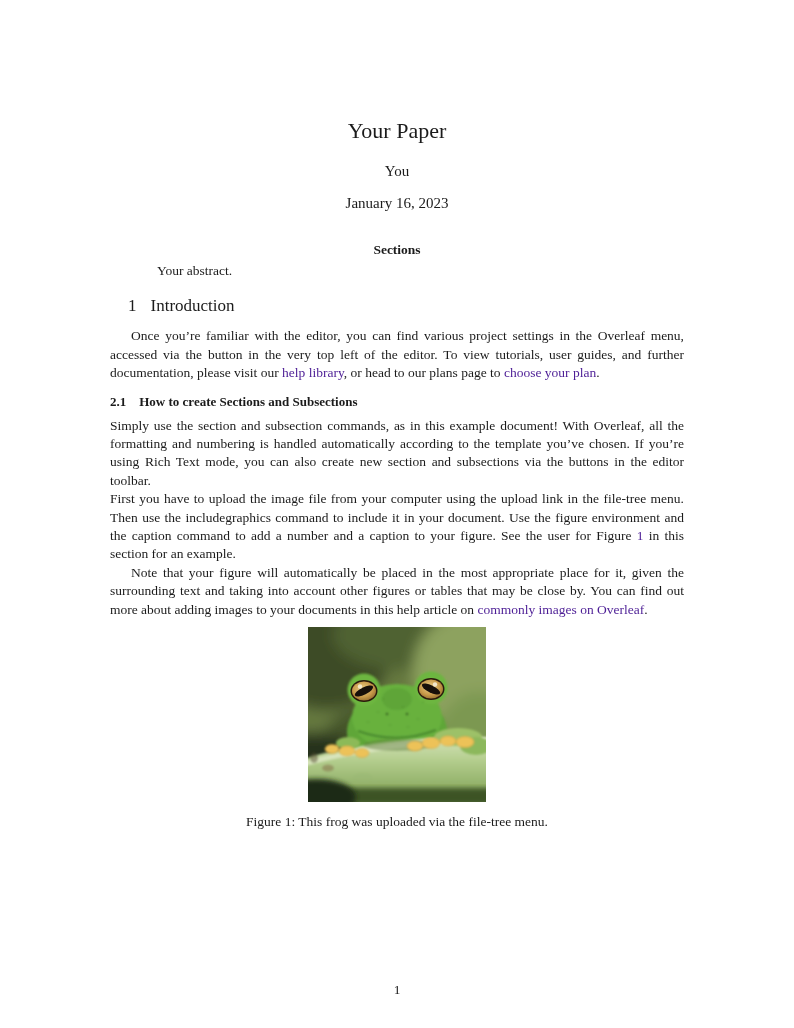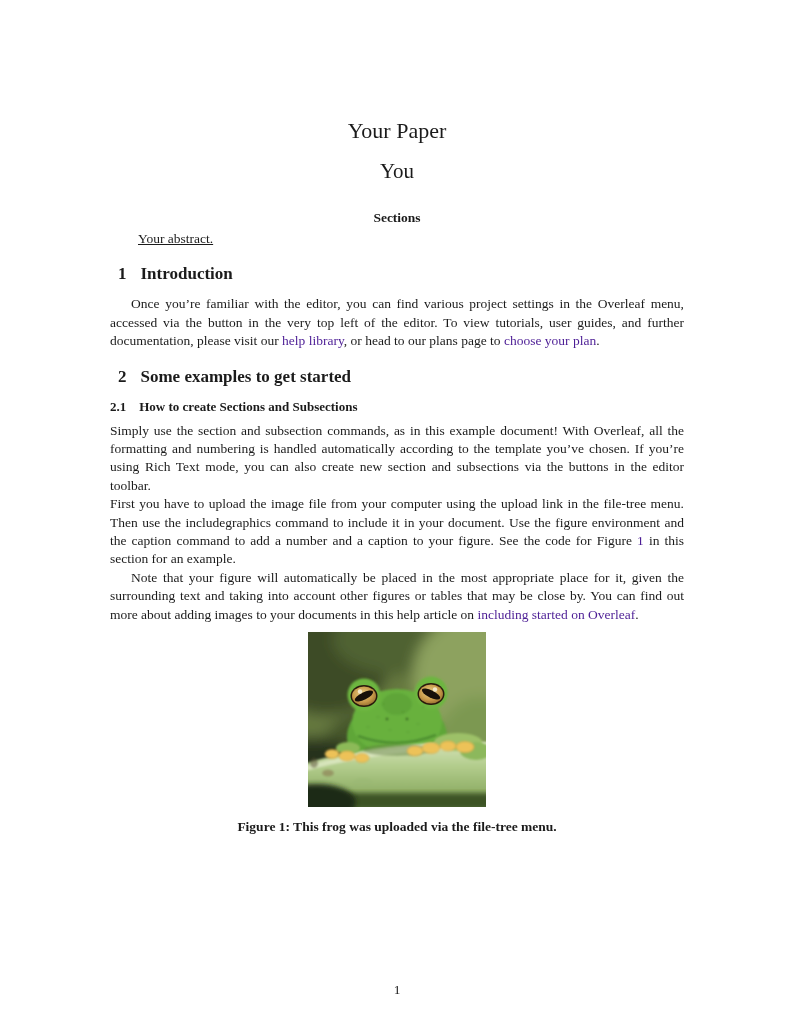--- a/index.html
+++ b/index.html
@@ -11,83 +11,81 @@
     margin: 0 auto;
     background: #ffffff;
     color: #1b1b1b;
     font-family: "Liberation Serif", "DejaVu Serif", serif;
     font-size: 13.5px;
     overflow: hidden;
     padding: 0 110px;
   }
   .title-block { padding-top: 118px; text-align: center; }
   .title { font-size: 22px; line-height: 26px; font-weight: 400; margin: 0; }
-  .author { margin-top: 19px; font-size: 21px; line-height: 17px; }
+  .author { margin-top: 19px; font-size: 15px; line-height: 17px; }
   .date   { margin-top: 15px; font-size: 15px; line-height: 17px; }
 
   .abstract-heading {
     margin-top: 30px; text-align: center;
     font-weight: 700; font-size: 13.5px; line-height: 16px;
   }
-  .abstract-text { margin: 4px 47px 0 28px; line-height: 18.4px; text-align: justify; text-decoration: underline; }
+  .abstract-text { margin: 4px 47px 0 47px; line-height: 18.4px; text-align: justify; }
 
   h2.section {
-    font-size: 17px; line-height: 20px; font-weight: 700;
-    margin: 16px 0 11px 8px;
+    font-size: 17px; line-height: 20px; font-weight: 400;
+    margin: 16px 0 11px 18px;
   }
   h3.subsection {
     font-size: 13px; line-height: 17px; font-weight: 700;
     margin: 10px 0 7px 0;
   }
   .sec-num { margin-right: 14px; }
   .subsec-num { margin-right: 13px; }
 
   p.body { margin: 0; line-height: 18.4px; text-align: justify; }
   p.indent { text-indent: 21px; }
 
   a.doclink { color: #4c1d95; text-decoration: none; cursor: pointer; }
 
   .figure-block { margin-top: 8px; text-align: center; }
   .frog-svg { display: inline-block; width: 178px; height: 175px; vertical-align: top; }
-  .caption { margin-top: 11px; text-align: center; line-height: 18px; font-weight: bold; }
+  .caption { margin-top: 11px; text-align: center; line-height: 18px; }
 
   .page-num {
     position: absolute; bottom: 30px; left: 0; right: 0;
     text-align: center; font-size: 13.5px;
   }
 </style>
 </head>
 <body>
 
 <div class="page">
 
   <div class="title-block">
     <h1 class="title">Your Paper</h1>
     <div class="author">You</div>
+    <div class="date">January 16, 2023</div>
   </div>
 
   <div class="abstract-heading">Sections</div>
   <p class="abstract-text">Your abstract.</p>
 
   <h2 class="section">
     <span class="sec-num">1</span><span>Introduction</span>
   </h2>
   <p class="body indent"><span>Once you’re familiar with the editor, you can find various project settings in the Overleaf menu, accessed via the button in the very top left of the editor. To view tutorials, user guides, and further documentation, please visit our </span><a class="doclink">help library</a><span>, or head to our plans page to </span><a class="doclink">choose your plan</a><span>.</span></p>
 
-  <h2 class="section">
-    <span class="sec-num">2</span><span>Some examples to get started</span>
-  </h2>
 
   <h3 class="subsection">
     <span class="subsec-num">2.1</span><span>How to create Sections and Subsections</span>
   </h3>
   <p class="body">Simply use the section and subsection commands, as in this example document! With Overleaf, all the formatting and numbering is handled automatically according to the template you’ve chosen. If you’re using Rich Text mode, you can also create new section and subsections via the buttons in the editor toolbar.</p>
 
-  <p class="body"><span>First you have to upload the image file from your computer using the upload link in the file-tree menu. Then use the includegraphics command to include it in your document. Use the figure environment and the caption command to add a number and a caption to your figure. See the code for Figure </span><a class="doclink">1</a><span> in this section for an example.</span></p>
-  <p class="body indent"><span>Note that your figure will automatically be placed in the most appropriate place for it, given the surrounding text and taking into account other figures or tables that may be close by. You can find out more about adding images to your documents in this help article on </span><a class="doclink">including started on Overleaf</a><span>.</span></p>
+  <p class="body"><span>First you have to upload the image file from your computer using the upload link in the file-tree menu. Then use the includegraphics command to include it in your document. Use the figure environment and the caption command to add a number and a caption to your figure. See the user for Figure </span><a class="doclink">1</a><span> in this section for an example.</span></p>
+  <p class="body indent"><span>Note that your figure will automatically be placed in the most appropriate place for it, given the surrounding text and taking into account other figures or tables that may be close by. You can find out more about adding images to your documents in this help article on </span><a class="doclink">commonly images on Overleaf</a><span>.</span></p>
 
   <figure class="figure-block" style="margin:8px 0 0 0;">
     <svg class="frog-svg" viewBox="0 0 178 175" aria-hidden="true">
       <defs>
         <linearGradient id="branchGrad" x1="0" y1="0" x2="0" y2="1">
           <stop offset="0%" stop-color="#d6e3ba"></stop>
           <stop offset="35%" stop-color="#b3cd8d"></stop>
           <stop offset="75%" stop-color="#8fae66"></stop>
           <stop offset="100%" stop-color="#6b8a47"></stop>
         </linearGradient>

